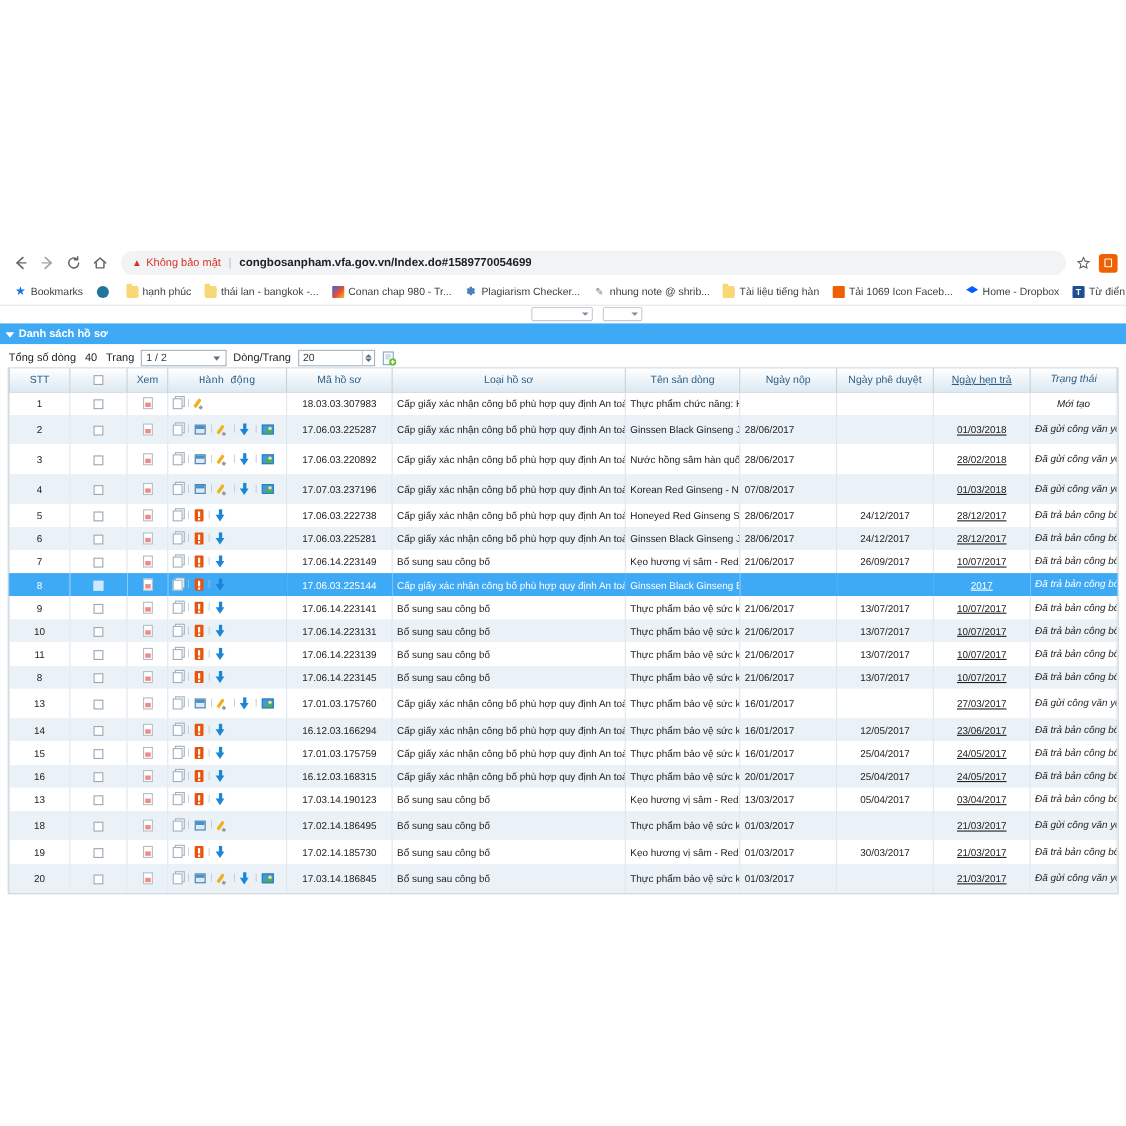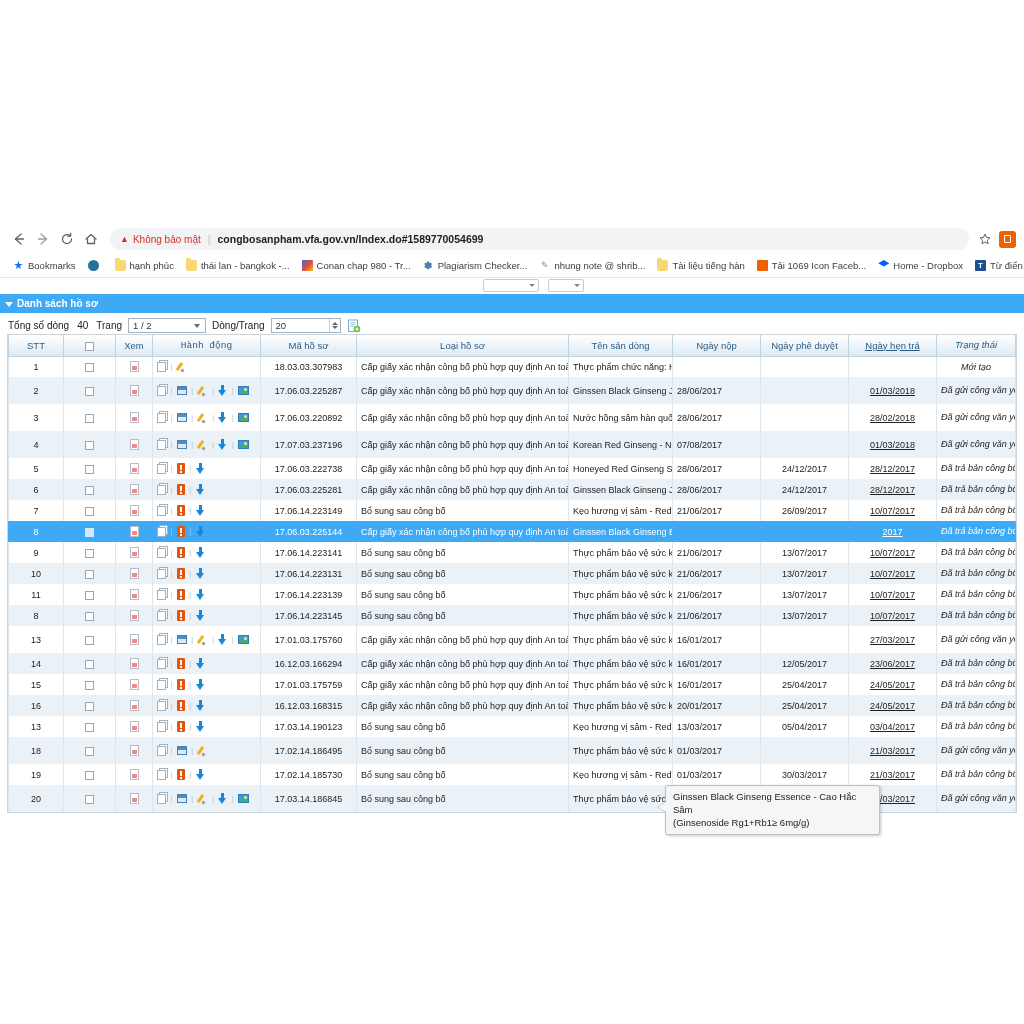--- a/index.html
+++ b/index.html
@@ -767,19 +767,15 @@
               <td class="c-ten">Thực phẩm bảo vệ sức k...</td>
               <td class="c-np">01/03/2017</td>
               <td class="c-pd"></td>
               <td class="c-ht">21/03/2017</td>
               <td class="c-tt">Đã gửi công văn yêu cầu sửa đổi bổ sung</td>
             </tr>
           </tbody>
       </table>
     </div>
 
-    <div class="tooltip">
-      <div>Ginssen Black Ginseng Essence - Cao Hắc Sâm</div>
-      <div>(Ginsenoside Rg1+Rb1≥ 6mg/g)</div>
-    </div>
 
   </div>
 </div>
 
 </body></html>

